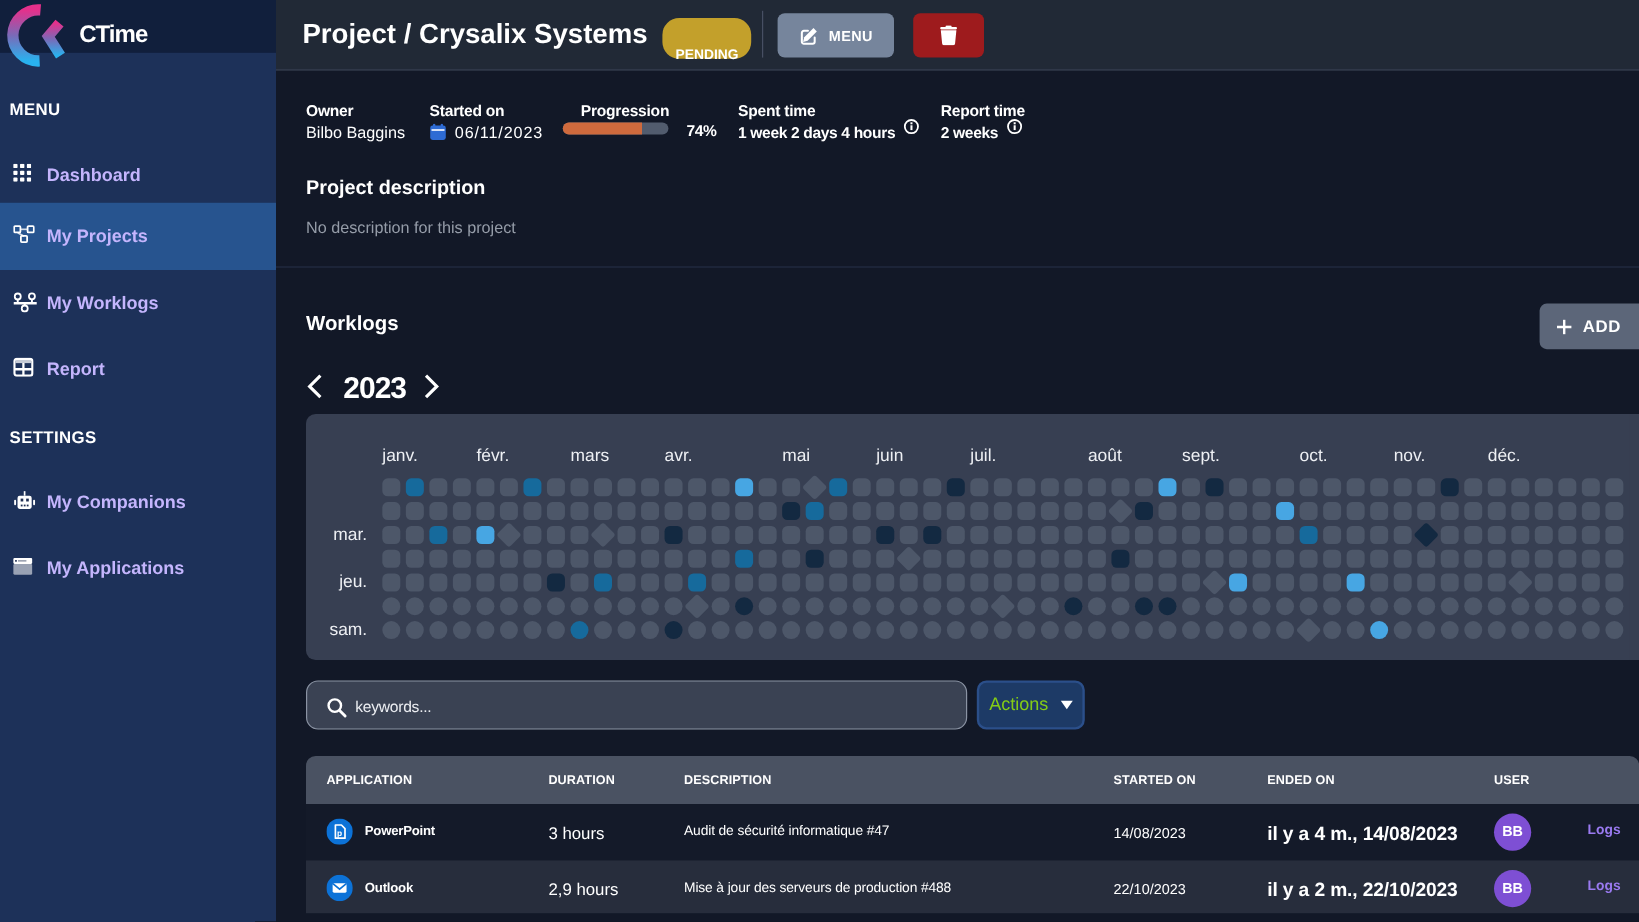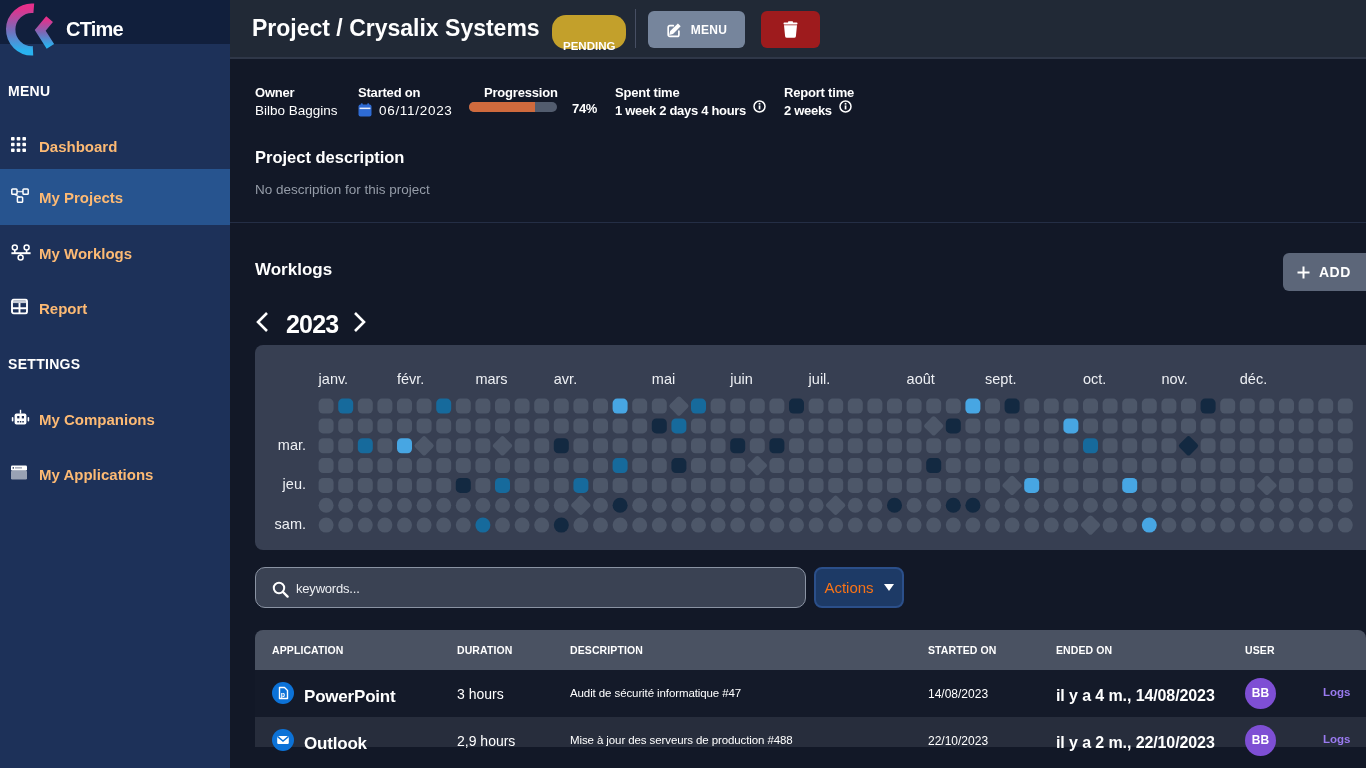--- a/index.html
+++ b/index.html
@@ -6,21 +6,21 @@
 body, button, input { font-family:"Liberation Sans", sans-serif; }
 #app { position:relative; width:1366px; height:768px; }
 .abs { position:absolute; }
 
 
 .sidebar { position:absolute; left:0; top:0; width:230px; height:768px; background:#1d3159; }
 .logostrip { position:absolute; left:0; top:0; width:230px; height:44px; background:#111f3c; }
 .logostrip svg { position:absolute; left:0; top:0; }
 .brand { position:absolute; left:66px; top:18px; color:#fff; font-size:20px; font-weight:bold; letter-spacing:-0.8px; }
 .sec { position:absolute; left:8px; color:#ffffff; font-size:14px; font-weight:bold; letter-spacing:0.3px; }
-.mitem { position:absolute; left:0; width:230px; height:55px; color:#fdba74; font-size:15px; font-weight:bold; }
+.mitem { position:absolute; left:0; width:230px; height:55px; color:#c4b5fd; font-size:15px; font-weight:bold; }
 .mitem .mi { position:absolute; left:11px; top:50%; transform:translateY(-50%); }
 .mitem .mt { position:absolute; left:39px; top:50%; transform:translateY(-50%); }
 .mitem.active { background:#27548f; }
 
 
 .topbar { position:absolute; left:230px; top:0; width:1352px; height:57px; background:#212936; }
 .title { position:absolute; left:22px; top:15px; color:#fff; font-size:23px; font-weight:bold; }
 .badge { position:absolute; left:322px; top:15px; height:28px; padding:17px 11px; background:#c3a02b; border-radius:14px;
   color:#fff; font-size:11.5px; font-weight:bold; letter-spacing:0px; line-height:28px; }
 .vdiv { position:absolute; left:405px; top:9px; width:1px; height:39px; background:#474f63; }
@@ -46,31 +46,31 @@
 
 .chev { position:absolute; top:311px; width:14px; height:22px; }
 .year { position:absolute; left:286px; top:310px; color:#fff; font-size:25px; font-weight:bold; letter-spacing:-0.8px; }
 
 .panel { position:absolute; left:255px; top:345px; width:1111px; height:205px; }
 
 .search { position:absolute; left:255px; top:567px; width:551px; height:41px; background:#3a4253; border:1.5px solid #8a93a3; border-radius:10px; }
 .search svg { position:absolute; left:15px; top:12px; }
 .search .ph { position:absolute; left:40px; top:13px; color:#eceef2; font-size:13px; letter-spacing:-0.2px; }
 .btn-actions { position:absolute; left:814px; top:567px; width:90px; height:41px; background:#1d3a66; border:2px solid #2b4f8a; border-radius:8px;
-  color:#f97316; font-size:15px; display:flex; align-items:center; justify-content:center; gap:10px; }
+  color:#84cc16; font-size:15px; display:flex; align-items:center; justify-content:center; gap:10px; }
 .caret { width:0; height:0; border-left:5.5px solid transparent; border-right:5.5px solid transparent; border-top:7px solid #fff; }
 
 
 .table { position:absolute; left:255px; top:630px; width:1111px; height:138px; border-radius:8px 8px 0 0; overflow:hidden; }
 .thead { position:absolute; left:0; top:0; width:1111px; height:40px; background:#4a5262; }
 .th { position:absolute; top:13.5px; color:#fff; font-size:10.5px; font-weight:bold; letter-spacing:0.1px; }
 .row1 { position:absolute; left:0; top:40px; width:1111px; height:47px; background:#141a29; }
-.row2 { position:absolute; left:0; top:87px; width:1111px; height:30px; background:#272d3c;padding-left:25px; }
+.row2 { position:absolute; left:0; top:87px; width:1111px; height:44px; background:#272d3c;padding-left:25px; }
 .trow .ic { position:absolute; left:17px; top:12px; }
-.trow .app { position:absolute; left:49px; top:17px; color:#fff; font-size:17px; font-weight:bold; letter-spacing:-0.2px; }
+.trow .app { position:absolute; left:49px; top:17px; color:#fff; font-size:11px; font-weight:bold; letter-spacing:-0.2px; }
 .trow .dur { position:absolute; left:202px; top:16px; color:#fff; font-size:14px; }
 .trow .desc { position:absolute; left:315px; top:17px; color:#fff; font-size:11.5px; letter-spacing:-0.1px; }
 .trow .d1 { position:absolute; left:673px; top:17px; color:#fff; font-size:12px; }
 .trow .d2 { position:absolute; left:801px; top:17px; color:#fff; font-size:16px; font-weight:bold; letter-spacing:-0.1px; }
 .trow .av { position:absolute; left:990px; top:8px; width:31px; height:31px; border-radius:50%; background:#7e4fd4;
    color:#fff; font-size:12px; font-weight:bold; text-align:center; line-height:31px; }
 .trow .logs { position:absolute; left:1068px; top:16px; color:#9a7af0; font-size:11.5px; font-weight:bold; }
 </style></head>
 <body>
 <div id="app">

